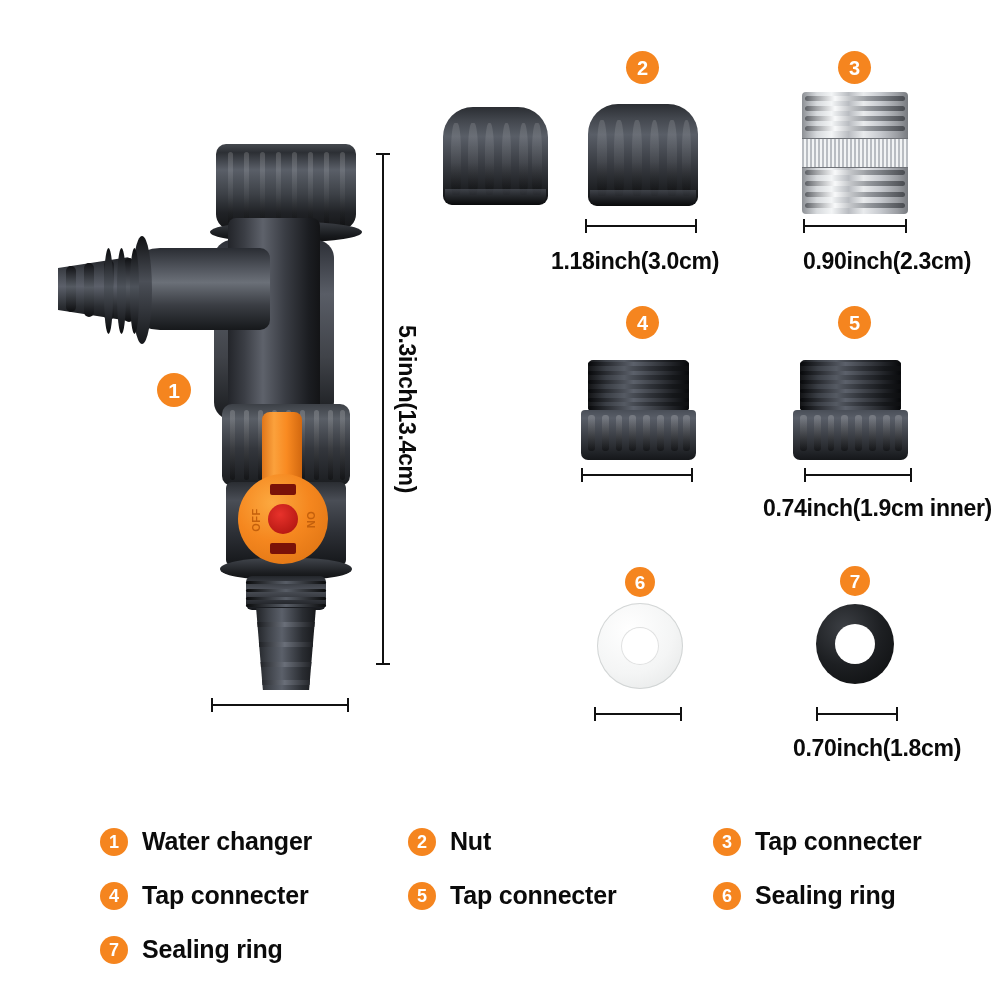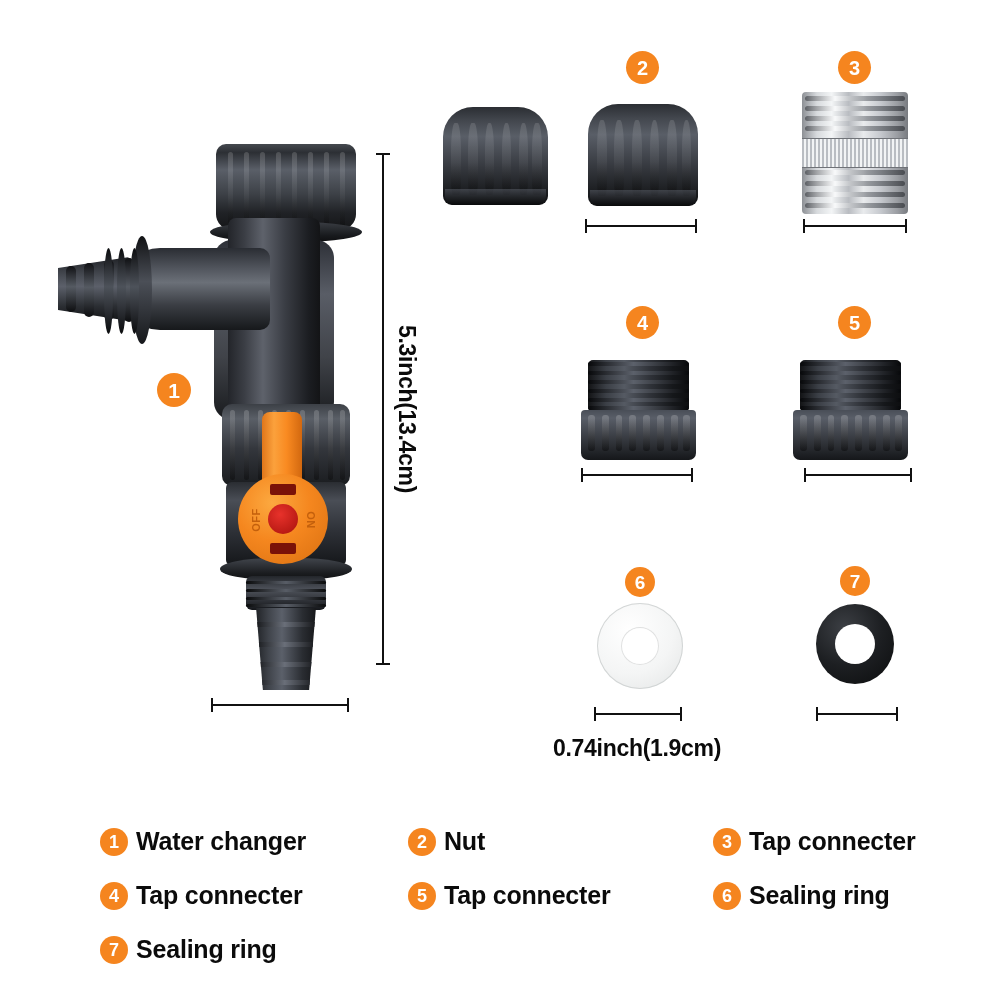--- a/index.html
+++ b/index.html
@@ -286,21 +286,21 @@
   #legend { position:absolute; left:0; top:805px; width:1000px; height:170px; }
   .leg-item { position:absolute; display:flex; align-items:center; }
   .leg-badge {
     width:28px; height:28px; border-radius:50%;
     background:#F5851F; color:#fff;
     display:flex; align-items:center; justify-content:center;
     font-size:18px; font-weight:bold; line-height:1;
     flex:0 0 auto;
   }
   .leg-label {
-    margin-left:8px;
+    margin-left:14px;
     font-size:25px;
     font-weight:bold;
     color:#0b0b0b;
     white-space:nowrap;
     letter-spacing:-0.2px;
   }
 </style>
 </head>
 <body>
 
@@ -412,20 +412,21 @@
       <div class="nut-flute" style="left:85%"></div>
     </div>
   </div>
 
   <div class="badge b-md" style="left:626px; top:51px;">2</div>
   <div class="dimline-h" style="left:585px; top:219px; width:112px;">
     <div class="cap l"></div>
       <div class="bar"></div>
       <div class="cap r"></div>
   </div>
+  <div class="dimtext" style="left:551px; top:248px;">1.18inch(3.0cm)</div>
 
   <div class="part" style="left:802px; top:92px; width:106px; height:122px;">
     <div class="chrome">
       <div class="chrome-thread" style="top:4px"></div>
       <div class="chrome-thread" style="top:14px"></div>
       <div class="chrome-thread" style="top:24px"></div>
       <div class="chrome-thread" style="top:34px"></div>
       <div class="chrome-band"></div>
       <div class="chrome-thread" style="top:78px"></div>
       <div class="chrome-thread" style="top:89px"></div>
@@ -433,20 +434,21 @@
       <div class="chrome-thread" style="top:111px"></div>
     </div>
   </div>
 
   <div class="badge b-md" style="left:838px; top:51px;">3</div>
   <div class="dimline-h" style="left:803px; top:219px; width:104px;">
     <div class="cap l"></div>
       <div class="bar"></div>
       <div class="cap r"></div>
   </div>
+  <div class="dimtext" style="left:803px; top:248px;">0.90inch(2.3cm)</div>
 
   <div class="part" style="left:581px; top:360px; width:115px; height:100px;">
     <div class="conn">
       <div class="conn-thread">
         <div class="conn-tline" style="top:2px"></div>
         <div class="conn-tline" style="top:11px"></div>
         <div class="conn-tline" style="top:20px"></div>
         <div class="conn-tline" style="top:29px"></div>
         <div class="conn-tline" style="top:38px"></div>
         <div class="conn-tline" style="top:46px"></div>
@@ -493,41 +495,42 @@
       </div>
     </div>
   </div>
 
   <div class="badge b-md" style="left:838px; top:306px;">5</div>
   <div class="dimline-h" style="left:804px; top:468px; width:108px;">
     <div class="cap l"></div>
       <div class="bar"></div>
       <div class="cap r"></div>
   </div>
+  <div class="dimtext" style="left:763px; top:495px;">0.74inch(1.9cm inner)</div>
 
   <div class="part ring-white" style="left:597px; top:603px; width:86px; height:86px;">
     <div class="hole" style="left:24px; top:24px; width:38px; height:38px;"></div>
   </div>
   <div class="badge b-sm" style="left:625px; top:567px;">6</div>
   <div class="dimline-h" style="left:594px; top:707px; width:88px;">
     <div class="cap l"></div>
       <div class="bar"></div>
       <div class="cap r"></div>
   </div>
-  <div class="dimtext" style="left:553px; top:735px;">0.74inch(1.9cm)</div>
 
   <div class="part ring-black" style="left:816px; top:604px; width:78px; height:80px;">
     <div class="hole" style="left:19px; top:20px; width:40px; height:40px;"></div>
   </div>
   <div class="badge b-sm" style="left:840px; top:566px;">7</div>
   <div class="dimline-h" style="left:816px; top:707px; width:82px;">
     <div class="cap l"></div>
       <div class="bar"></div>
       <div class="cap r"></div>
   </div>
+  <div class="dimtext" style="left:793px; top:735px;">0.70inch(1.8cm)</div>
 
   <div id="legend">
 
     <div class="leg-item" style="left:100px; top:22px;">
       <span class="leg-badge">1</span>
       <span class="leg-label">Water changer</span>
     </div>
 
     <div class="leg-item" style="left:408px; top:22px;">
       <span class="leg-badge">2</span>

